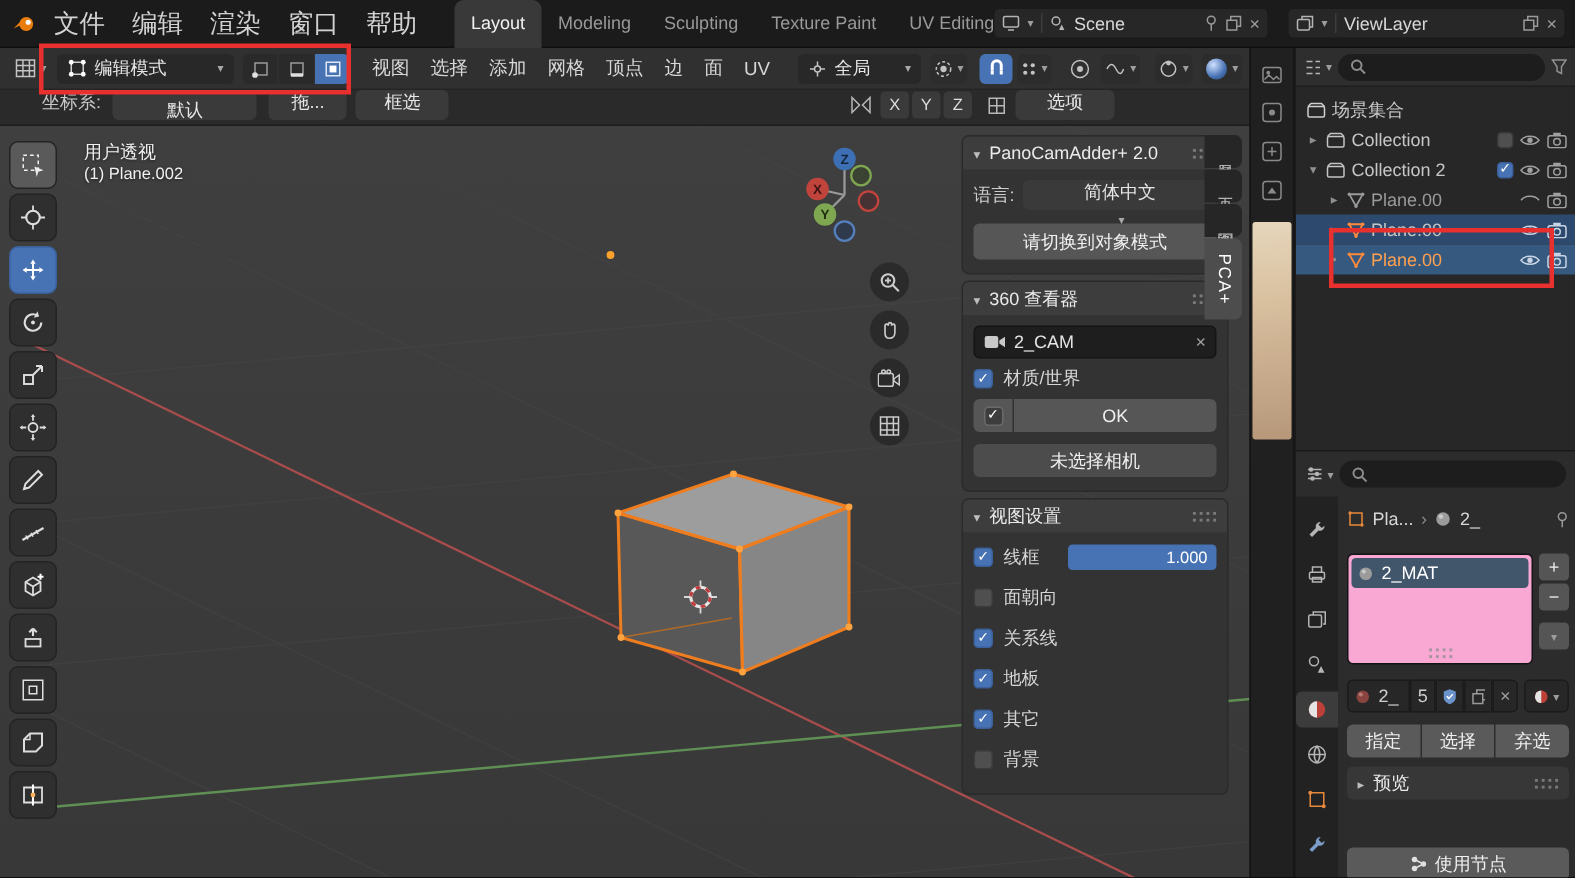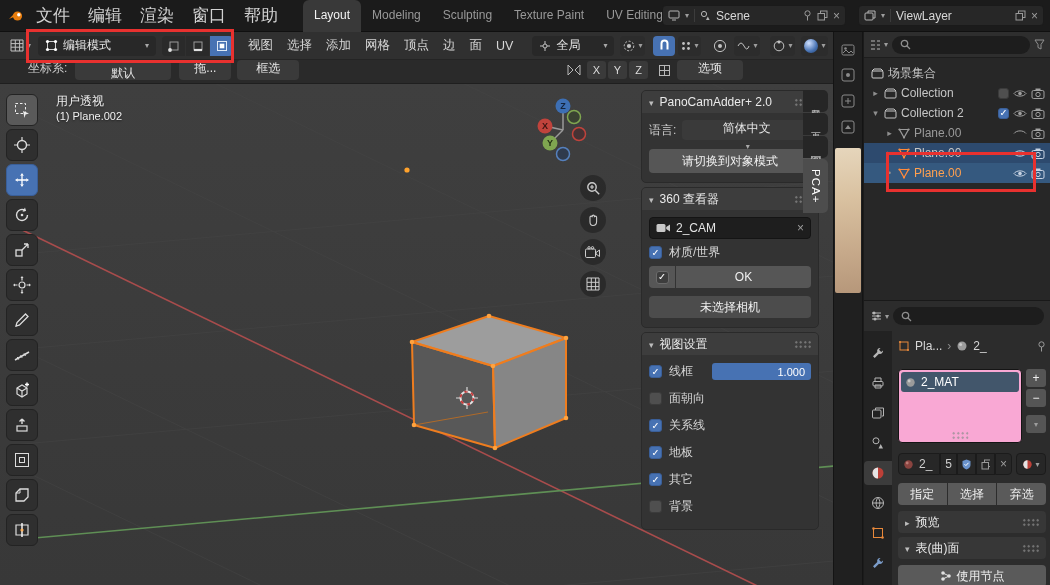--- a/index.html
+++ b/index.html
@@ -938,25 +938,20 @@
         <div class="btn" style="flex:1;background:#5a5a5a;border-radius:0 4px 4px 0">
             <span>弃选</span>
           </div>
       </div>
 
       <div class="shead abs" style="left:6px;top:180px;right:4px">
         <span class="arrow-r"></span>
         <span>预览</span>
         <span class="grip"></span>
       </div>
-      <div class="shead abs" style="left:6px;top:206px;right:4px">
-        <span class="arrow-d"></span>
-        <span>表(曲)面</span>
-        <span class="grip"></span>
-      </div>
       <div class="btn abs" style="left:6px;top:234px;right:4px;background:#5a5a5a">
         <svg width="12" height="12">
             <circle cx="3" cy="3" r="1.8" fill="#e0e0e0"></circle>
             <circle cx="9" cy="6" r="1.8" fill="#e0e0e0"></circle>
             <circle cx="3" cy="9" r="1.8" fill="#e0e0e0"></circle>
             <path d="M3 3L9 6 3 9" fill="none" stroke="#e0e0e0"></path>
           </svg>
         <span>使用节点</span>
       </div>
     </div>

